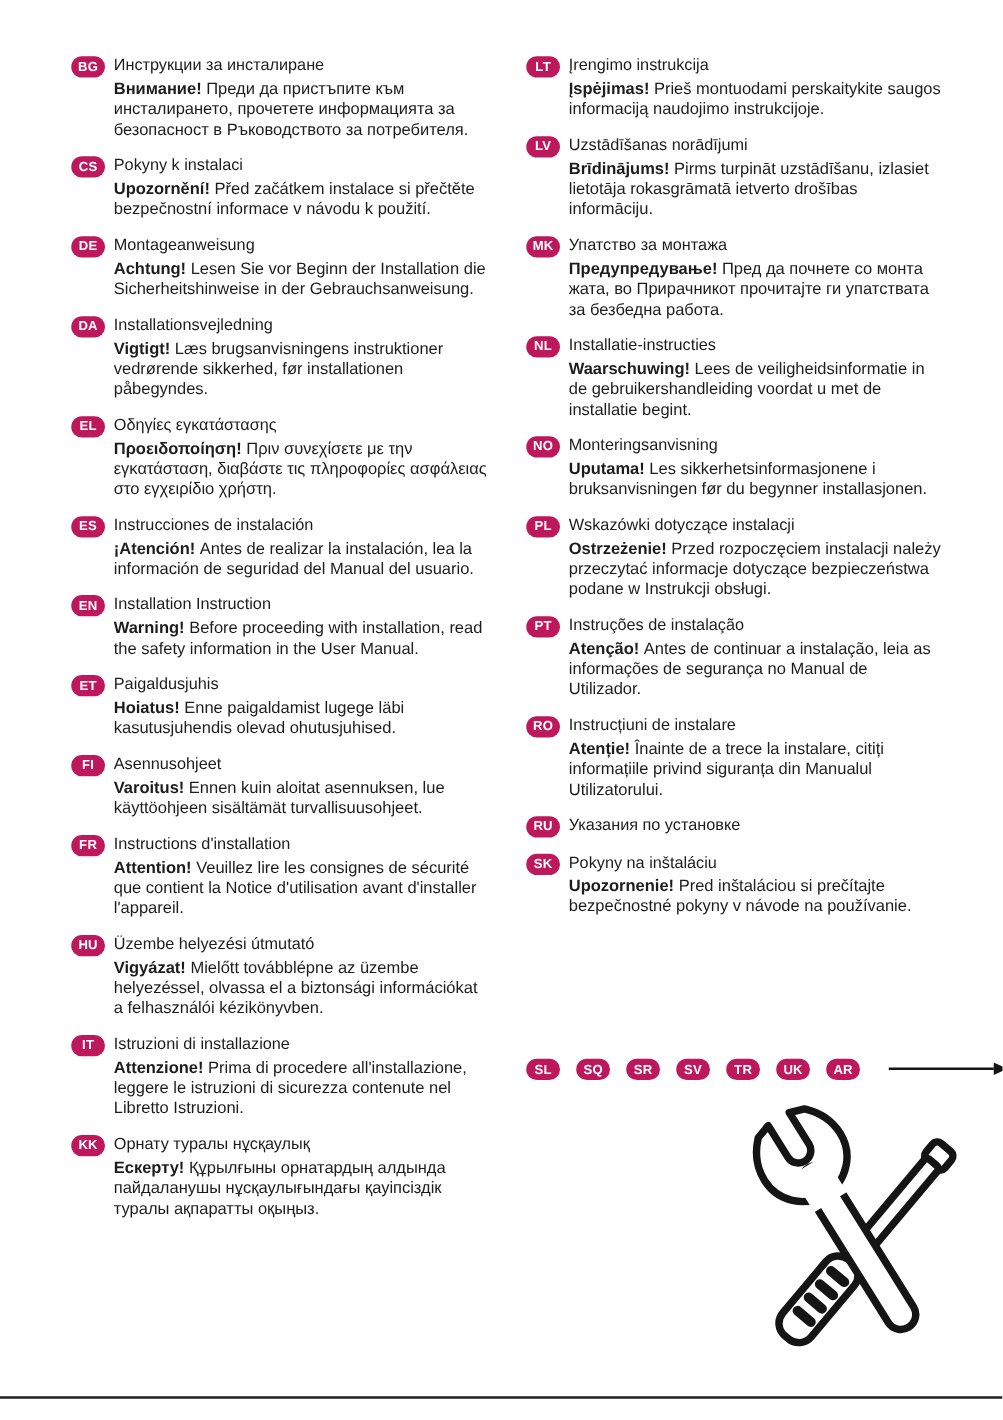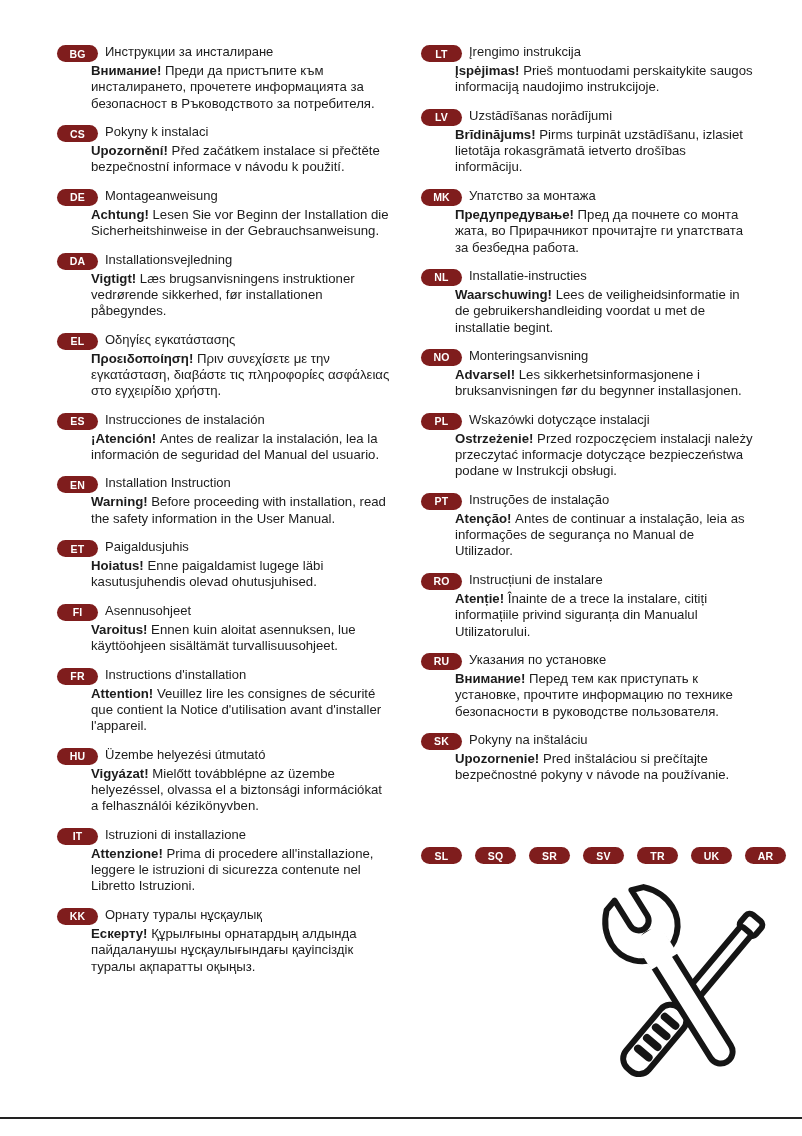--- a/index.html
+++ b/index.html
@@ -8,21 +8,21 @@
     width:802px; height:1136px; position:relative; overflow:hidden;
     font-family:"Liberation Sans", sans-serif; color:#1c1c1c;
   }
   .col { position:absolute; top:44px; width:336px; }
   .col-left  { left:57px; }
   .col-right { left:421px; }
   .entry { margin-bottom:12px; }
   .entry-head { display:flex; align-items:flex-start; gap:7px; }
   .badge {
     flex:0 0 auto; display:inline-flex; align-items:center; justify-content:center;
-    width:41px; height:17px; border-radius:9px; background:#7f1d1d; color:#fff;
+    width:27px; height:17px; border-radius:9px; background:#be185d; color:#fff;
     font-weight:bold; font-size:10.5px; letter-spacing:.2px; margin-top:1px;
   }
   .title { font-size:13px; line-height:1.2; }
   .body  { margin-left:34px; margin-top:1px; font-size:13.2px; line-height:1.24; max-width:300px; }
   .body b { font-weight:bold; }
   .more-langs { position:absolute; left:421px; top:846px; display:flex; align-items:center; gap:13px; }
   .arrow { display:flex; align-items:center; margin-left:10px; }
   .arrow-shaft { width:84px; height:2.5px; background:#151515; }
   .arrow-head  { width:0; height:0; border-left:11px solid #151515;
                  border-top:5.5px solid transparent; border-bottom:5.5px solid transparent; }
@@ -204,21 +204,21 @@
       <b>Waarschuwing! </b><span>Lees de veiligheidsinformatie in de gebruikershandleiding voordat u met de installatie begint.</span>
     </div>
   </div>
 
   <div class="entry">
     <div class="entry-head">
       <span class="badge">NO</span>
       <span class="title">Monteringsanvisning</span>
     </div>
     <div class="body">
-      <b>Advarsel! </b><span>Les sikkerhetsinformasjonene i bruksanvisningen før du begynner installasjonen.</span>
+      <b>Uputama! </b><span>Les sikkerhetsinformasjonene i bruksanvisningen før du begynner installasjonen.</span>
     </div>
   </div>
 
   <div class="entry">
     <div class="entry-head">
       <span class="badge">PL</span>
       <span class="title">Wskazówki dotyczące instalacji</span>
     </div>
     <div class="body">
       <b>Ostrzeżenie! </b><span>Przed rozpoczęciem instalacji należy przeczytać informacje dotyczące bezpieczeństwa podane w Instrukcji obsługi.</span>
@@ -242,23 +242,20 @@
     </div>
     <div class="body">
       <b>Atenție! </b><span>Înainte de a trece la instalare, citiți informațiile privind siguranța din Manualul Utilizatorului.</span>
     </div>
   </div>
 
   <div class="entry">
     <div class="entry-head">
       <span class="badge">RU</span>
       <span class="title">Указания по установке</span>
-    </div>
-    <div class="body">
-      <b>Внимание! </b><span>Перед тем как приступать к установке, прочтите информацию по технике безопасности в руководстве пользователя.</span>
     </div>
   </div>
 
   <div class="entry">
     <div class="entry-head">
       <span class="badge">SK</span>
       <span class="title">Pokyny na inštaláciu</span>
     </div>
     <div class="body">
       <b>Upozornenie! </b><span>Pred inštaláciou si prečítajte bezpečnostné pokyny v návode na používanie.</span>

